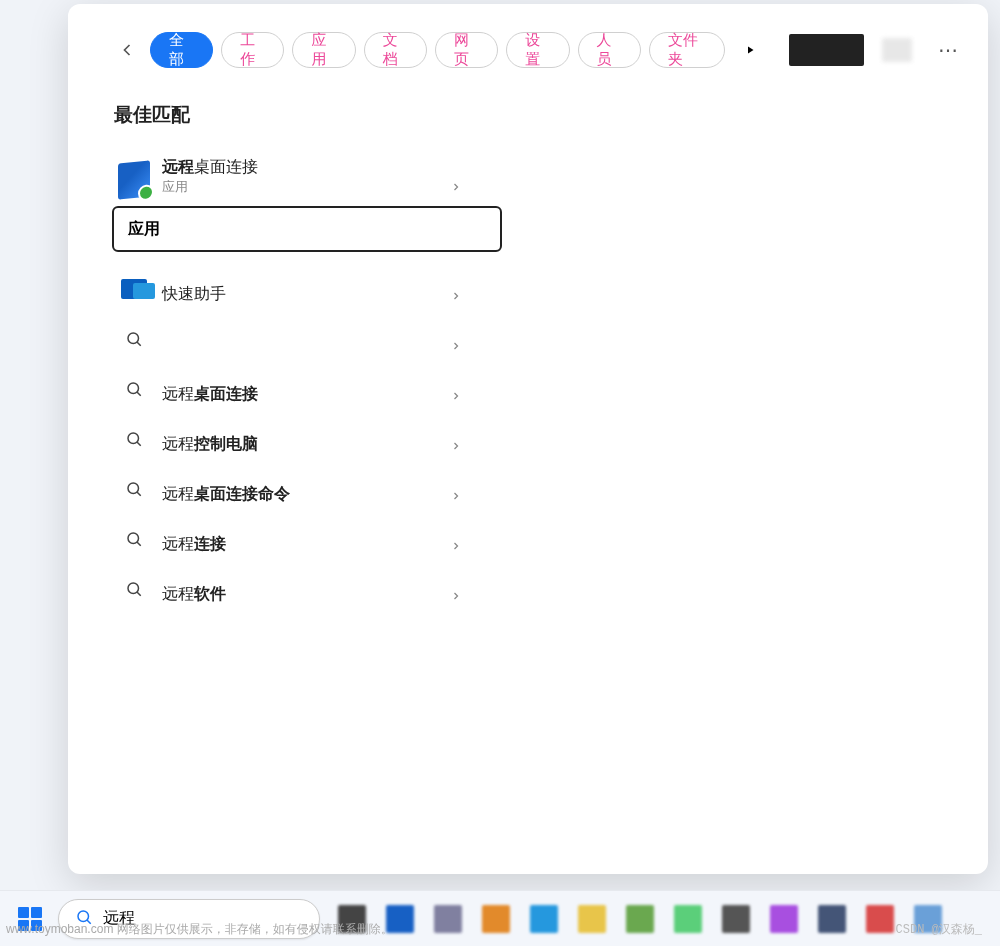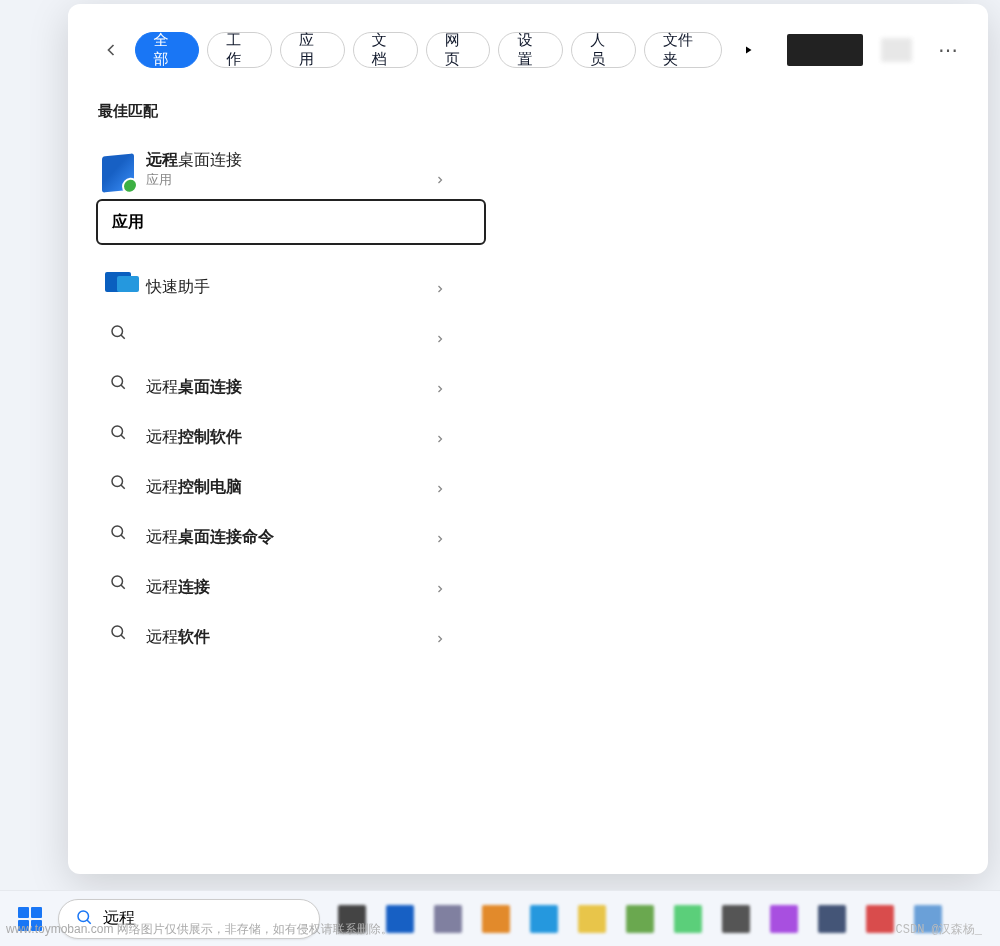--- a/index.html
+++ b/index.html
@@ -13,42 +13,42 @@
   }
   .panel {
     position: absolute;
     top: 4px;
     left: 68px;
     width: 920px;
     height: 870px;
     background: #ffffff;
     border-radius: 12px;
     box-shadow: 0 10px 40px rgba(0,0,0,0.15);
-    padding: 20px 28px 10px 28px;
+    padding: 20px 28px 10px 44px;
   }
   .header-row {
     display: flex;
     align-items: center;
     gap: 8px;
     height: 52px;
   }
   .back-arrow {
     width: 32px; height: 32px;
     display: flex; align-items: center; justify-content: center;
     color: #555;
   }
   .pill {
     height: 36px;
     padding: 0 18px;
     border: 1px solid #d0d0d0;
     border-radius: 20px;
     display: flex;
     align-items: center;
     font-size: 15px;
-    color: #0f172a;
+    color: #ec4899;
     background: #fff;
     cursor: pointer;
   }
   .pill.active {
     background: #1976f5;
     border-color: #1976f5;
     color: #fff;
   }
   .tabs-overflow {
     width: 24px; height: 24px;
@@ -69,21 +69,21 @@
     border-radius: 2px;
     filter: blur(2px);
   }
   .dots {
     font-size: 20px;
     color: #555;
     margin-left: 18px;
     letter-spacing: 2px;
   }
   .section-title {
-    font-size: 15px;
+    font-size: 19px;
     font-weight: 600;
     color: #222;
     margin: 26px 0 12px 2px;
   }
   .result-row {
     display: flex;
     align-items: flex-end;
     height: 45px;
     padding: 0 6px;
     cursor: pointer;
@@ -312,36 +312,20 @@
         </div>
         <div class="result-row" style="height: 50px;">
     <div class="result-icon search-glyph">
       <svg viewBox="0 0 24 24" fill="none" stroke="#444" stroke-width="2">
               <circle cx="11" cy="11" r="7"></circle>
               <path d="M21 21l-5-5"></path>
             </svg>
     </div>
     <div class="result-line">
       <span>远程</span><span class="bold">桌面连接</span><span class="gray"></span>
-    </div>
-    <div class="chev">
-      <svg viewBox="0 0 24 24" width="12" height="12" fill="none" stroke="currentColor" stroke-width="2.5">
-              <path d="M9 6l6 6-6 6"></path>
-            </svg>
-    </div>
-        </div>
-        <div class="result-row" style="height: 50px;">
-    <div class="result-icon search-glyph">
-      <svg viewBox="0 0 24 24" fill="none" stroke="#444" stroke-width="2">
-              <circle cx="11" cy="11" r="7"></circle>
-              <path d="M21 21l-5-5"></path>
-            </svg>
-    </div>
-    <div class="result-line">
-      <span>远程</span><span class="bold">控制软件</span><span class="gray"></span>
     </div>
     <div class="chev">
       <svg viewBox="0 0 24 24" width="12" height="12" fill="none" stroke="currentColor" stroke-width="2.5">
               <path d="M9 6l6 6-6 6"></path>
             </svg>
     </div>
         </div>
         <div class="result-row" style="height: 50px;">
     <div class="result-icon search-glyph">
       <svg viewBox="0 0 24 24" fill="none" stroke="#444" stroke-width="2">

